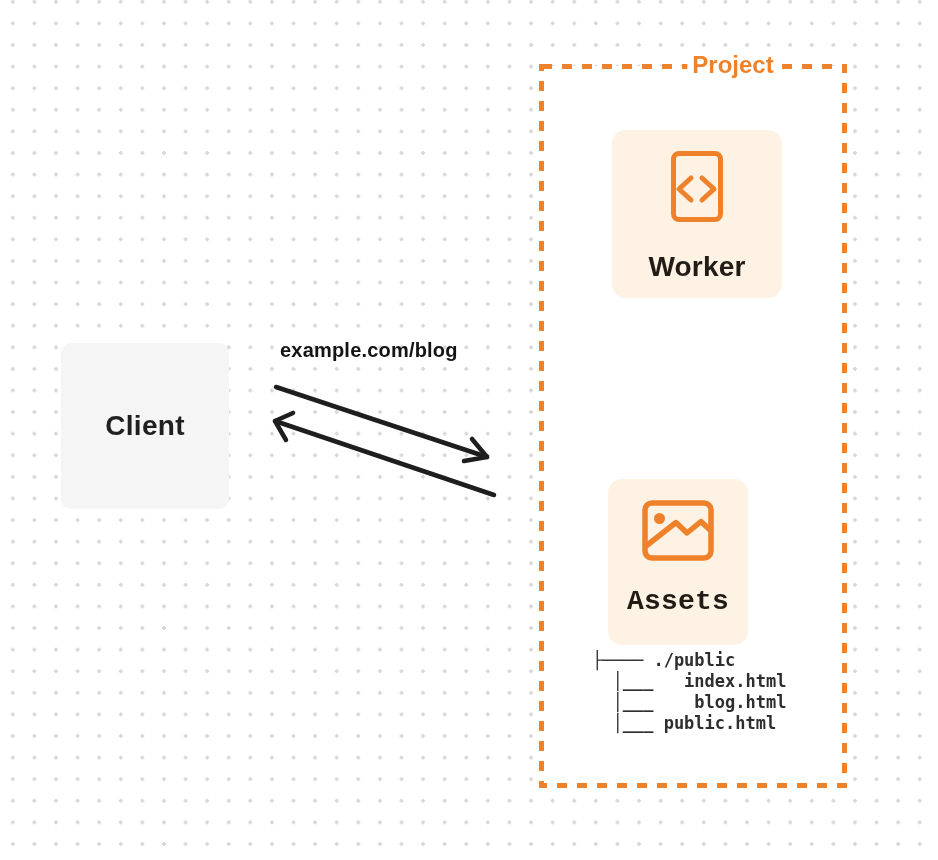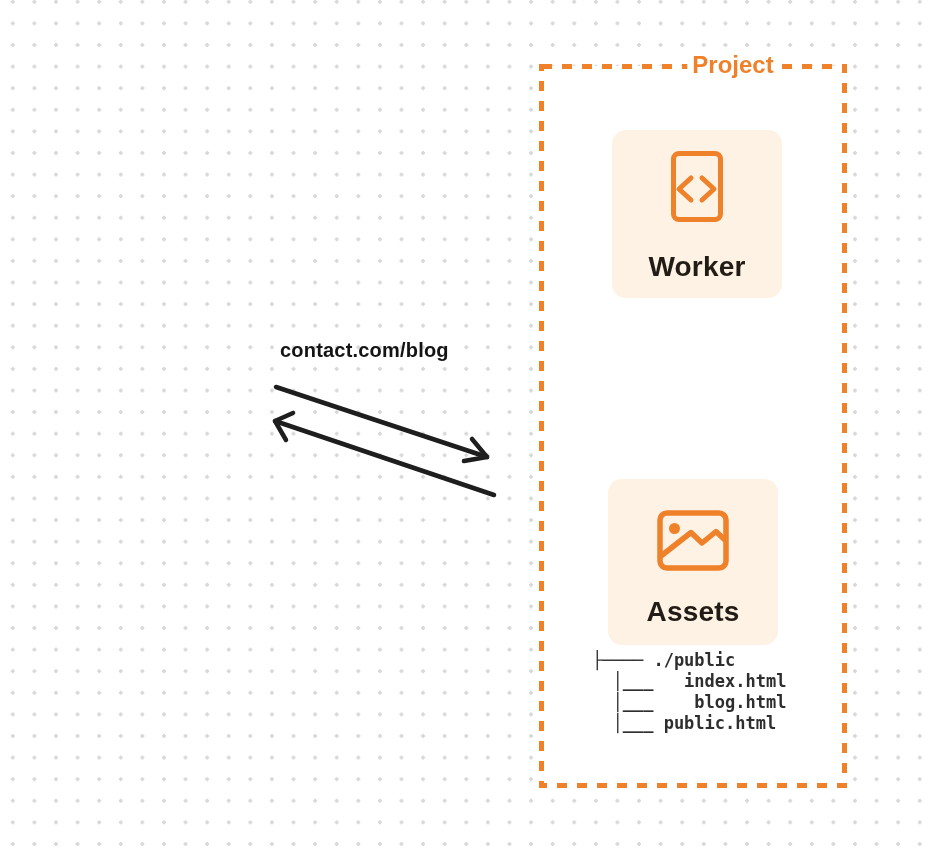--- a/index.html
+++ b/index.html
@@ -37,21 +37,21 @@
     transform: translateX(-50%);
     font-weight: bold; font-size: 24px; line-height: 28px;
     color: #EE8129; background: #ffffff; padding: 0 5px;
     white-space: nowrap;
     margin-left: 40px;
   }
   .node-card {
     background: #FDF2E3; border-radius: 14px;
   }
   .worker-card { left: 612px; top: 130px; width: 170px; height: 168px; padding-top: 21px; gap: 29px; }
-  .assets-card { left: 608px; top: 479px; width: 170px; height: 166px; padding-top: 31px; gap: 25px; }
+  .assets-card { left: 608px; top: 479px; width: 140px; height: 166px; padding-top: 21px; gap: 25px; font-family: Liberation Mono, monospace; }
   .node-label {
     font-weight: bold; font-size: 28px; color: #211C15; letter-spacing: 0.2px;
   }
   .assets-tree {
     position: absolute; left: 592px; top: 650px;
     font-family: "DejaVu Sans Mono", monospace;
     font-size: 17px; line-height: 21px; font-weight: bold;
     color: #2E2E2E; white-space: pre;
   }
 </style>
@@ -68,22 +68,25 @@
       <line x1="276" y1="387" x2="487" y2="457"></line>
       <polyline points="472,439 487,457 464,461"></polyline>
     </g>
 
     <g fill="none" stroke="#1E1E1E" stroke-width="4.5" stroke-linecap="round" stroke-linejoin="round">
       <line x1="494" y1="495" x2="275" y2="421"></line>
       <polyline points="293,413 275,421 286,440"></polyline>
     </g>
   </svg>
 
+  <div class="card client-card">
+    <span class="client-label">Client</span>
+  </div>
 
-  <div class="request-label">contact.com/blog</div>
+  <div class="request-label">example.com/blog</div>
 
   <div class="project-title">Project</div>
 
   <div class="card node-card worker-card">
     <svg width="52" height="71" viewBox="0 0 52 71" xmlns="http://www.w3.org/2000/svg" fill="none" stroke="#EE8129" stroke-width="5" stroke-linecap="round" stroke-linejoin="round">
       <rect x="2.5" y="2.5" width="47" height="66" rx="5.5"></rect>
       <polyline points="20,27 8,38 20,49"></polyline>
       <polyline points="31,27 43,38 31,49"></polyline>
     </svg>
     <span class="node-label">Worker</span>

